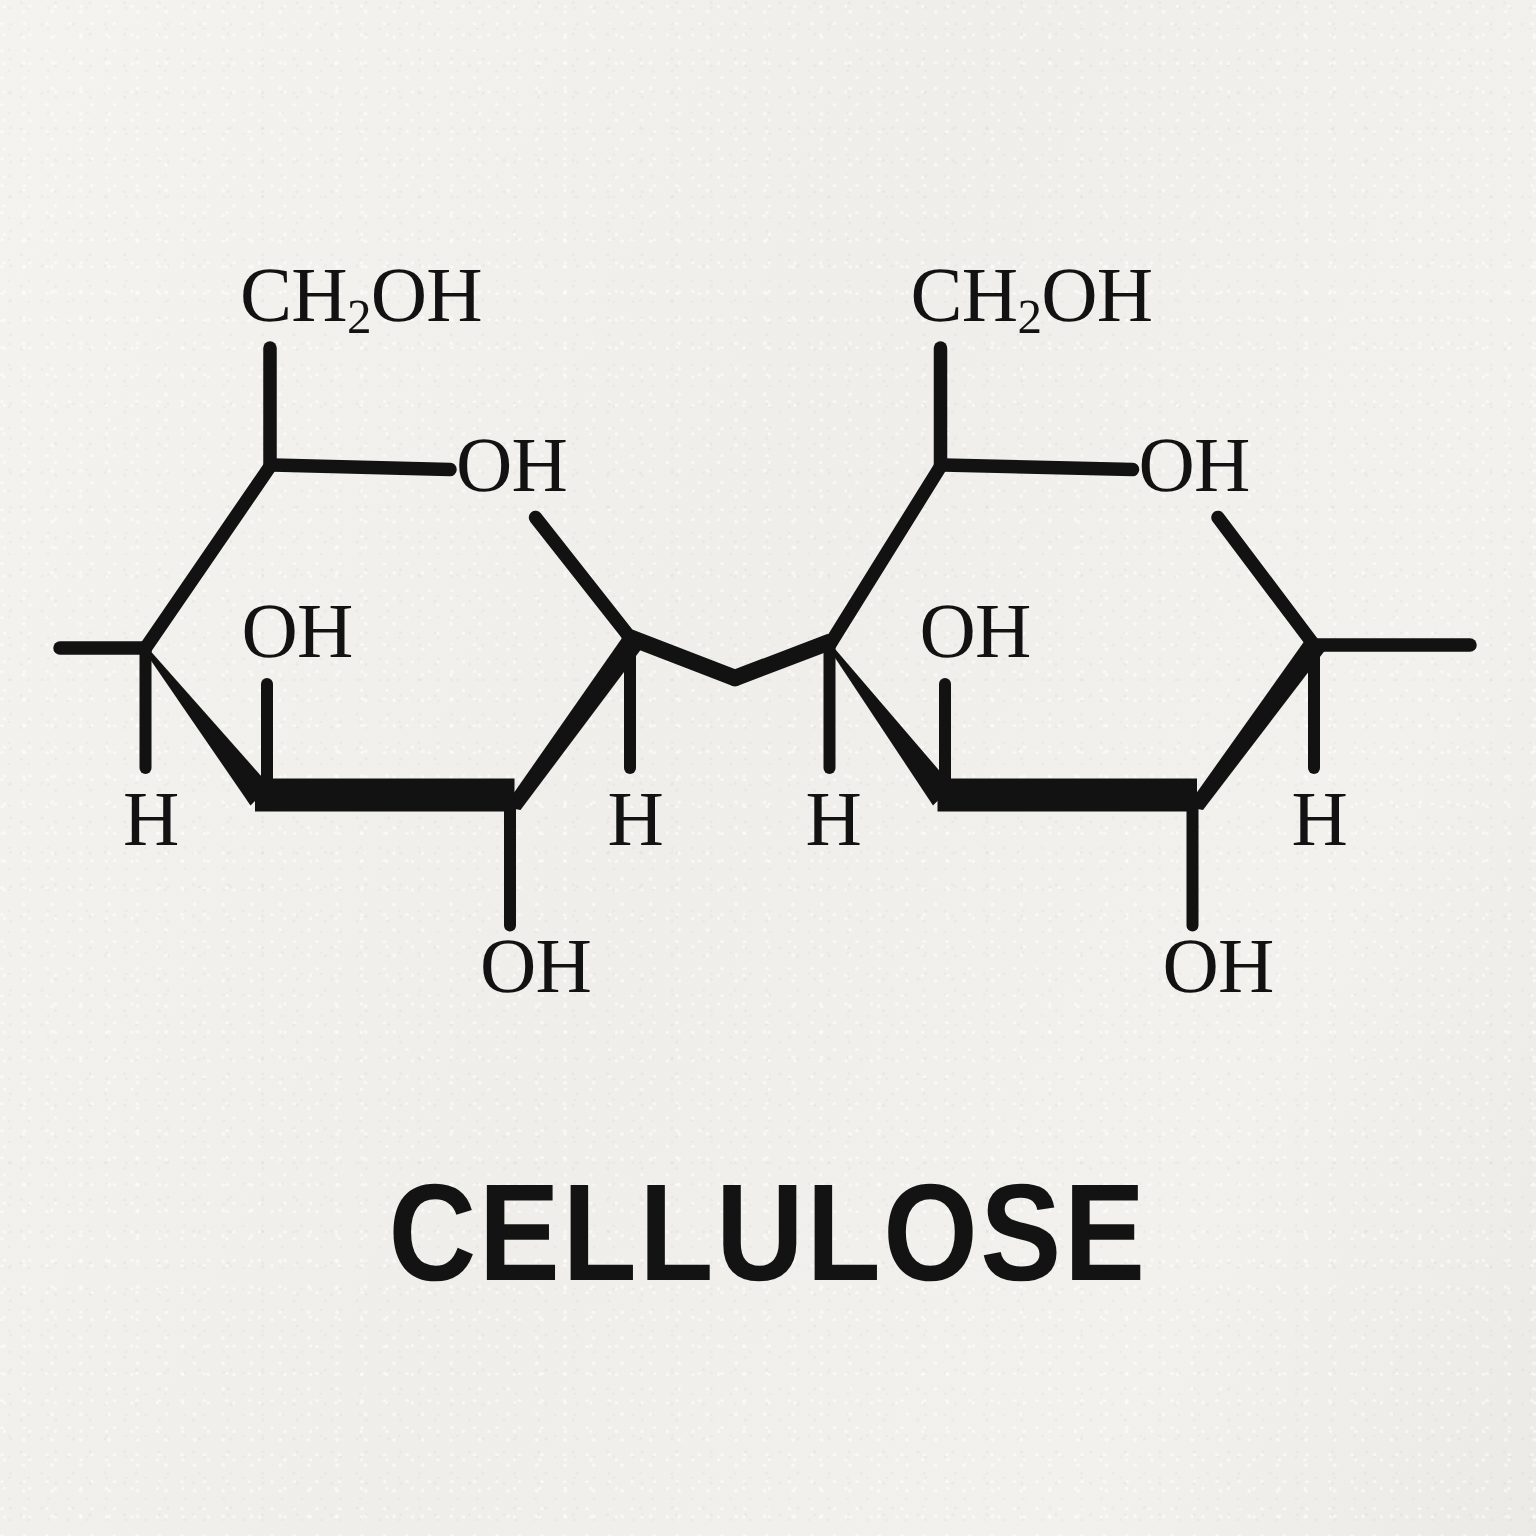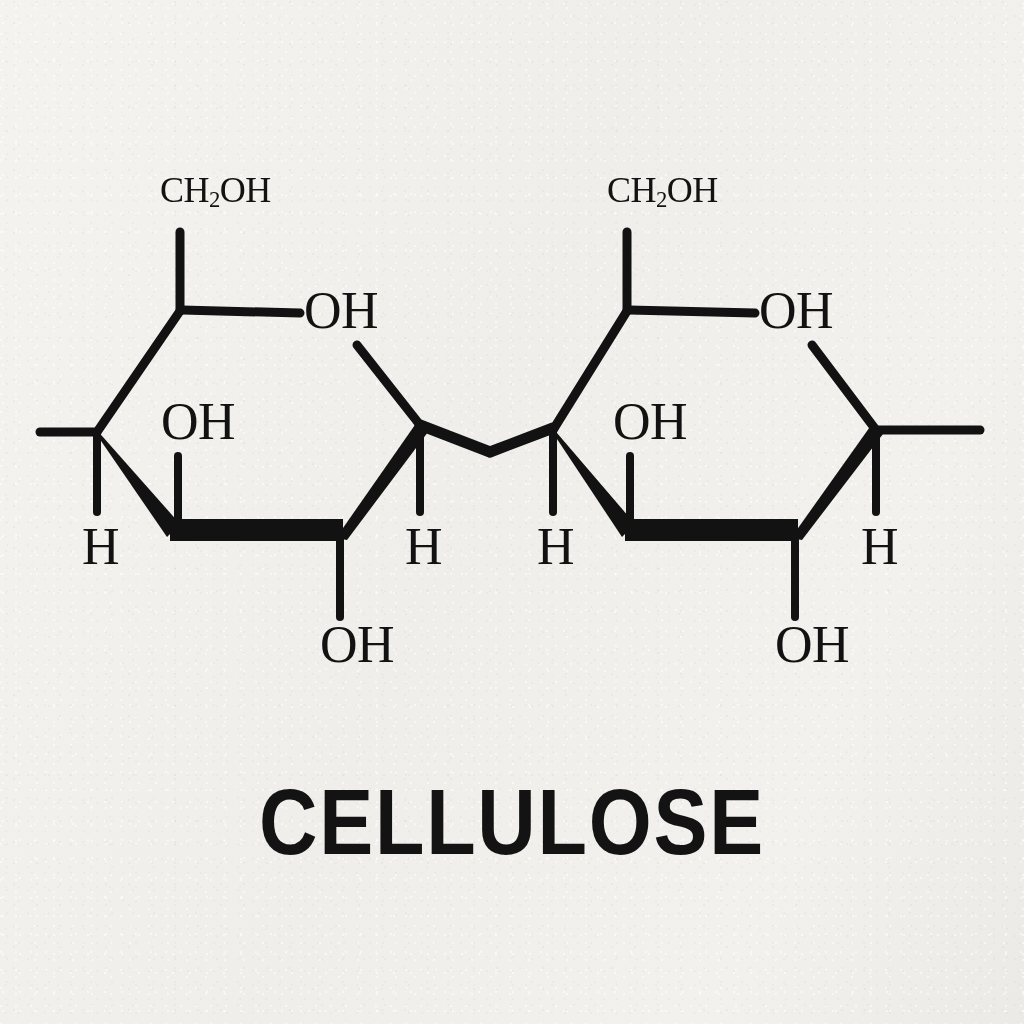--- a/index.html
+++ b/index.html
@@ -37,21 +37,21 @@
   }
   .atomlabel {
     position: absolute;
     color: #121212;
     font-family: "Liberation Serif", serif;
     font-weight: 400;
     line-height: 1;
     white-space: nowrap;
     -webkit-font-smoothing: antialiased;
   }
-  .lbl-lg { font-size: 36px; letter-spacing: -0.5px; }
+  .lbl-lg { font-size: 52px; letter-spacing: -0.5px; }
   .lbl-md { font-size: 52px; letter-spacing: -0.5px; }
   .atomlabel sub {
     font-size: 0.63em;
     vertical-align: -0.24em;
     font-family: "Liberation Serif", serif;
   }
   #title {
     position: absolute;
     left: 0;
     right: 0;

